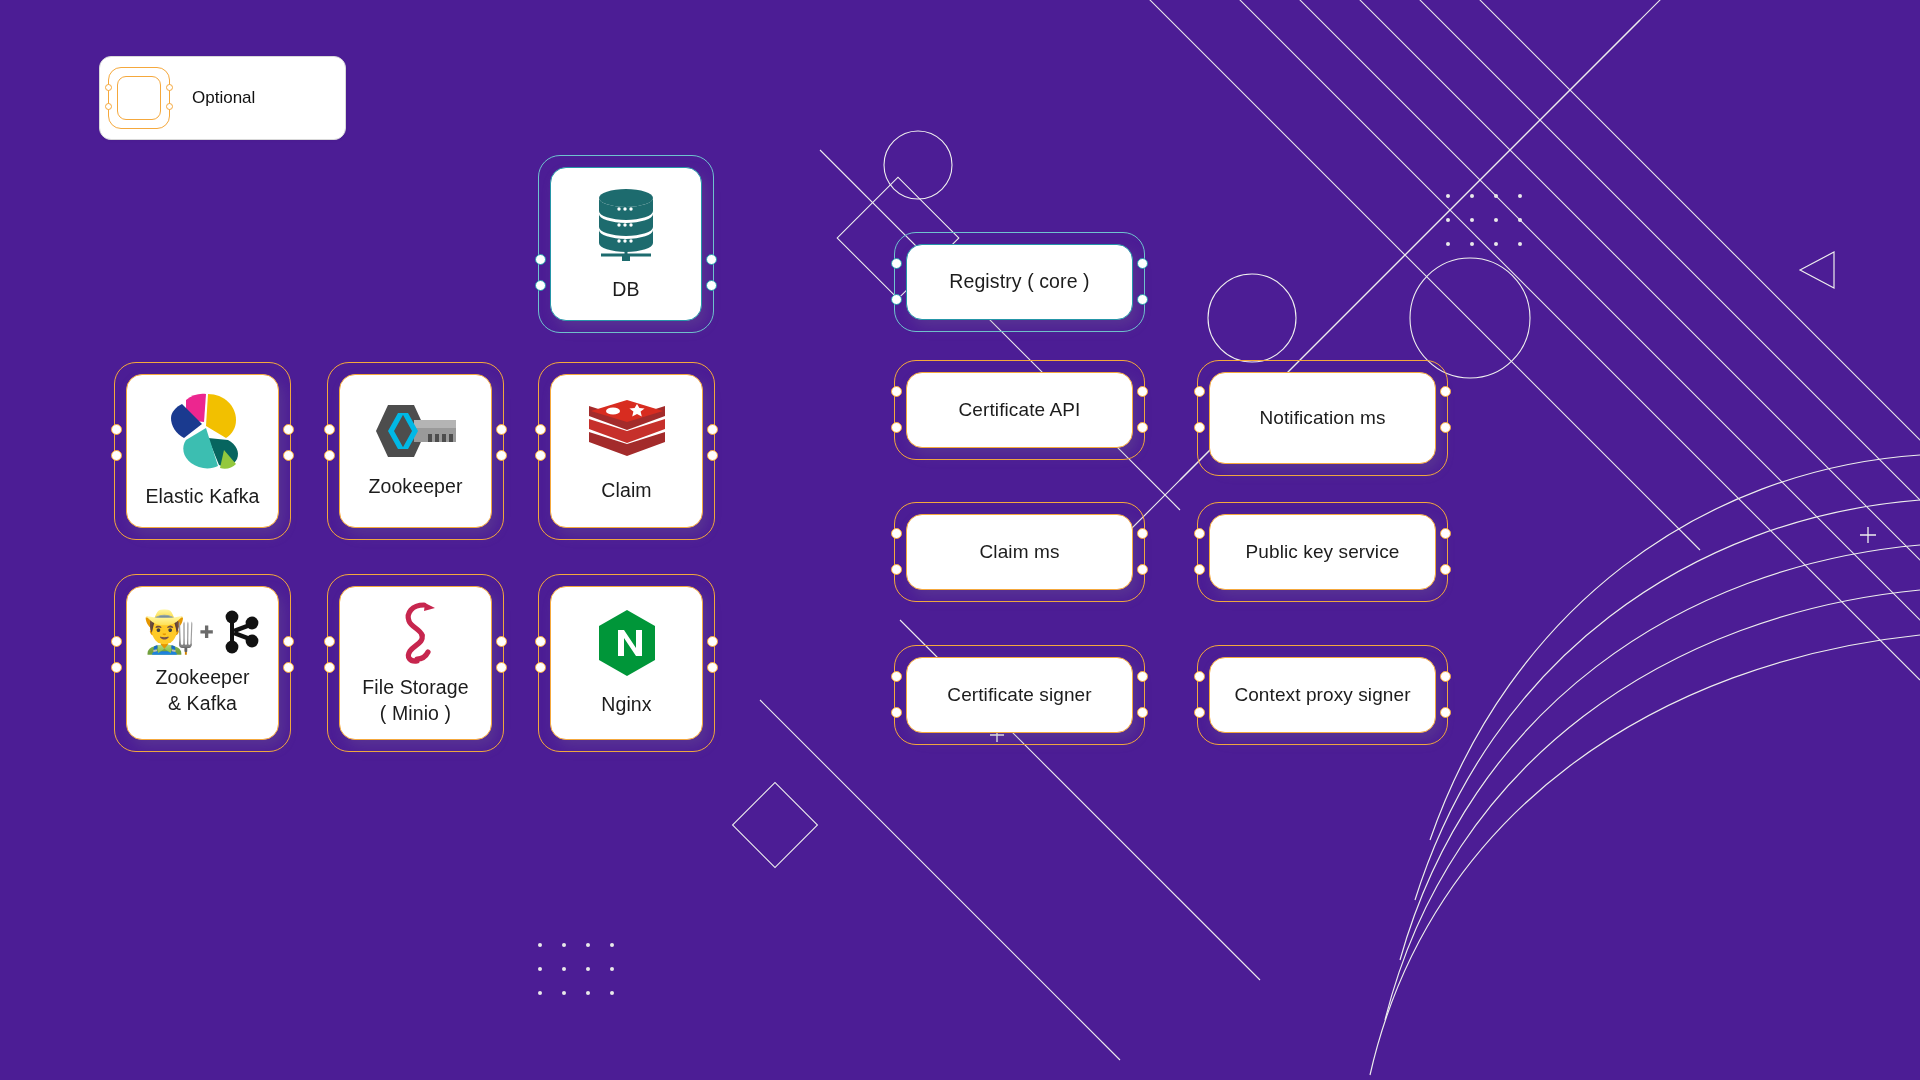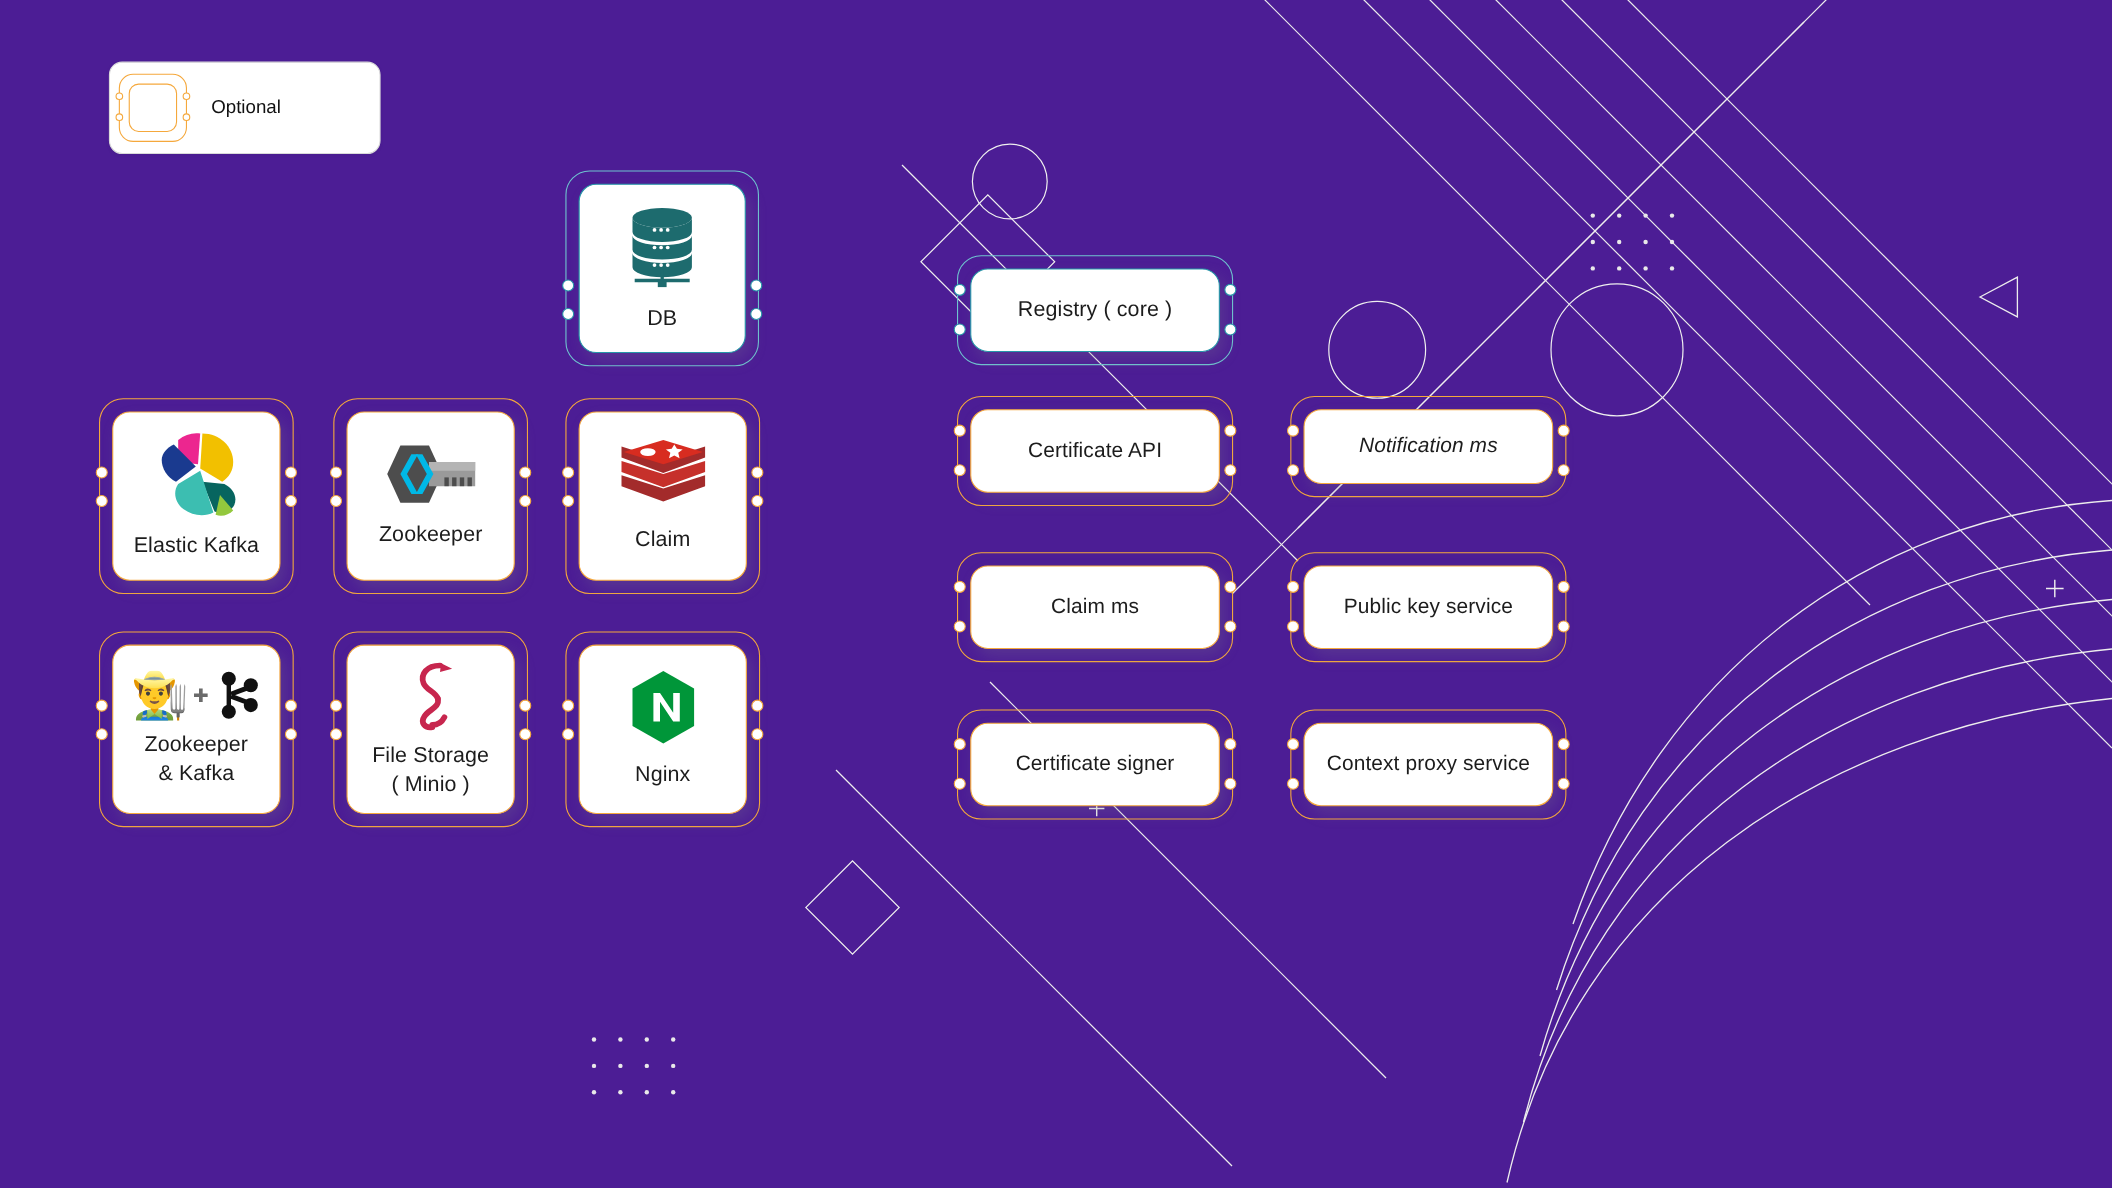--- a/index.html
+++ b/index.html
@@ -19,20 +19,21 @@
     background: #4c1d95;
   }
 
   
   .bg-layer { position: absolute; inset: 0; pointer-events: none; z-index: 0; }
 
   
   .node {
     position: absolute;
     z-index: 3;
+    margin-left: 24px;
   }
   .node .outer {
     position: absolute;
     inset: 0;
     border-radius: 22px;
     border: 1.4px solid var(--nc);
     background: transparent;
   }
   .node .inner {
     position: absolute;
@@ -394,21 +395,21 @@
     <div class="outer"></div>
     <div class="dot" style="left:-3px; top:26px;"></div>
     <div class="dot" style="left:-3px; top:62px;"></div>
     <div class="dot" style="right:-3px; top:26px;"></div>
     <div class="dot" style="right:-3px; top:62px;"></div>
     <div class="inner">
       <div class="label small">Certificate API</div>
     </div>
   </div>
 
-  <div class="node orange" style="left:1173px; top:360px; width:251px; height:92px;font-style:italic;">
+  <div class="node orange" style="left:1173px; top:360px; width:251px; height:116px;">
     <div class="outer"></div>
     <div class="dot" style="left:-3px; top:26px;"></div>
     <div class="dot" style="left:-3px; top:62px;"></div>
     <div class="dot" style="right:-3px; top:26px;"></div>
     <div class="dot" style="right:-3px; top:62px;"></div>
     <div class="inner">
       <div class="label small">Notification ms</div>
     </div>
   </div>
 
@@ -445,17 +446,17 @@
     </div>
   </div>
 
   <div class="node orange" style="left:1173px; top:645px; width:251px; height:100px;">
     <div class="outer"></div>
     <div class="dot" style="left:-3px; top:26px;"></div>
     <div class="dot" style="left:-3px; top:62px;"></div>
     <div class="dot" style="right:-3px; top:26px;"></div>
     <div class="dot" style="right:-3px; top:62px;"></div>
     <div class="inner">
-      <div class="label small">Context proxy service</div>
+      <div class="label small">Context proxy signer</div>
     </div>
   </div>
 
 </div>
 
 </body></html>

